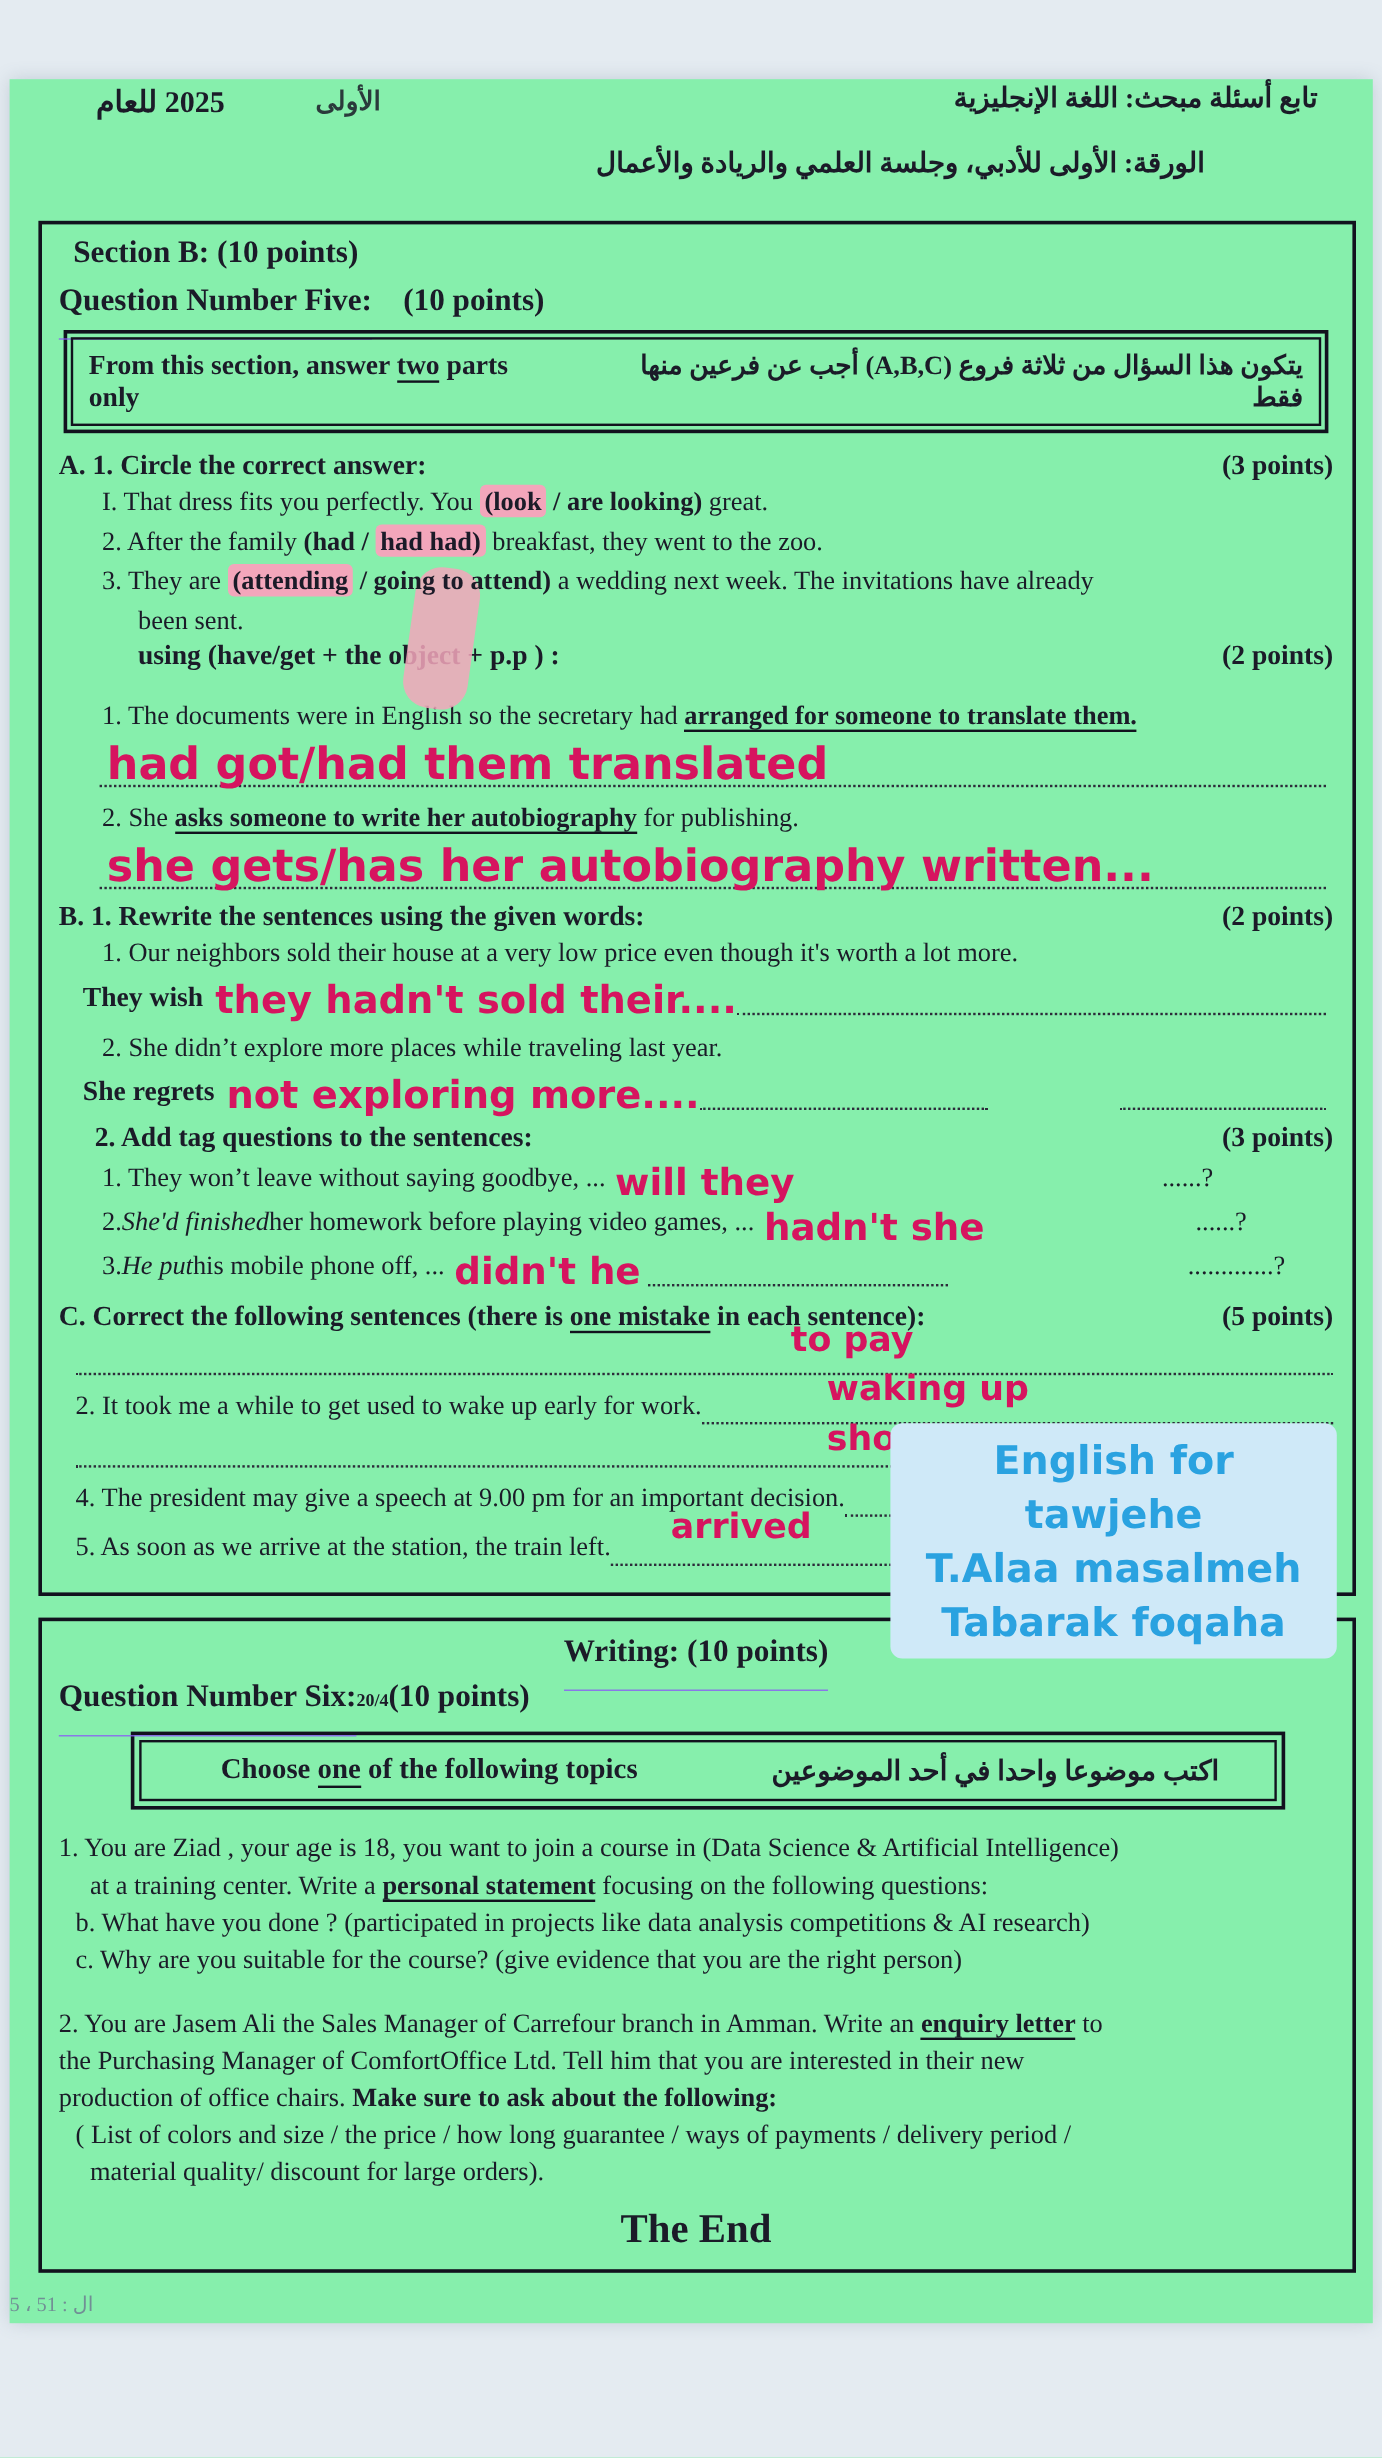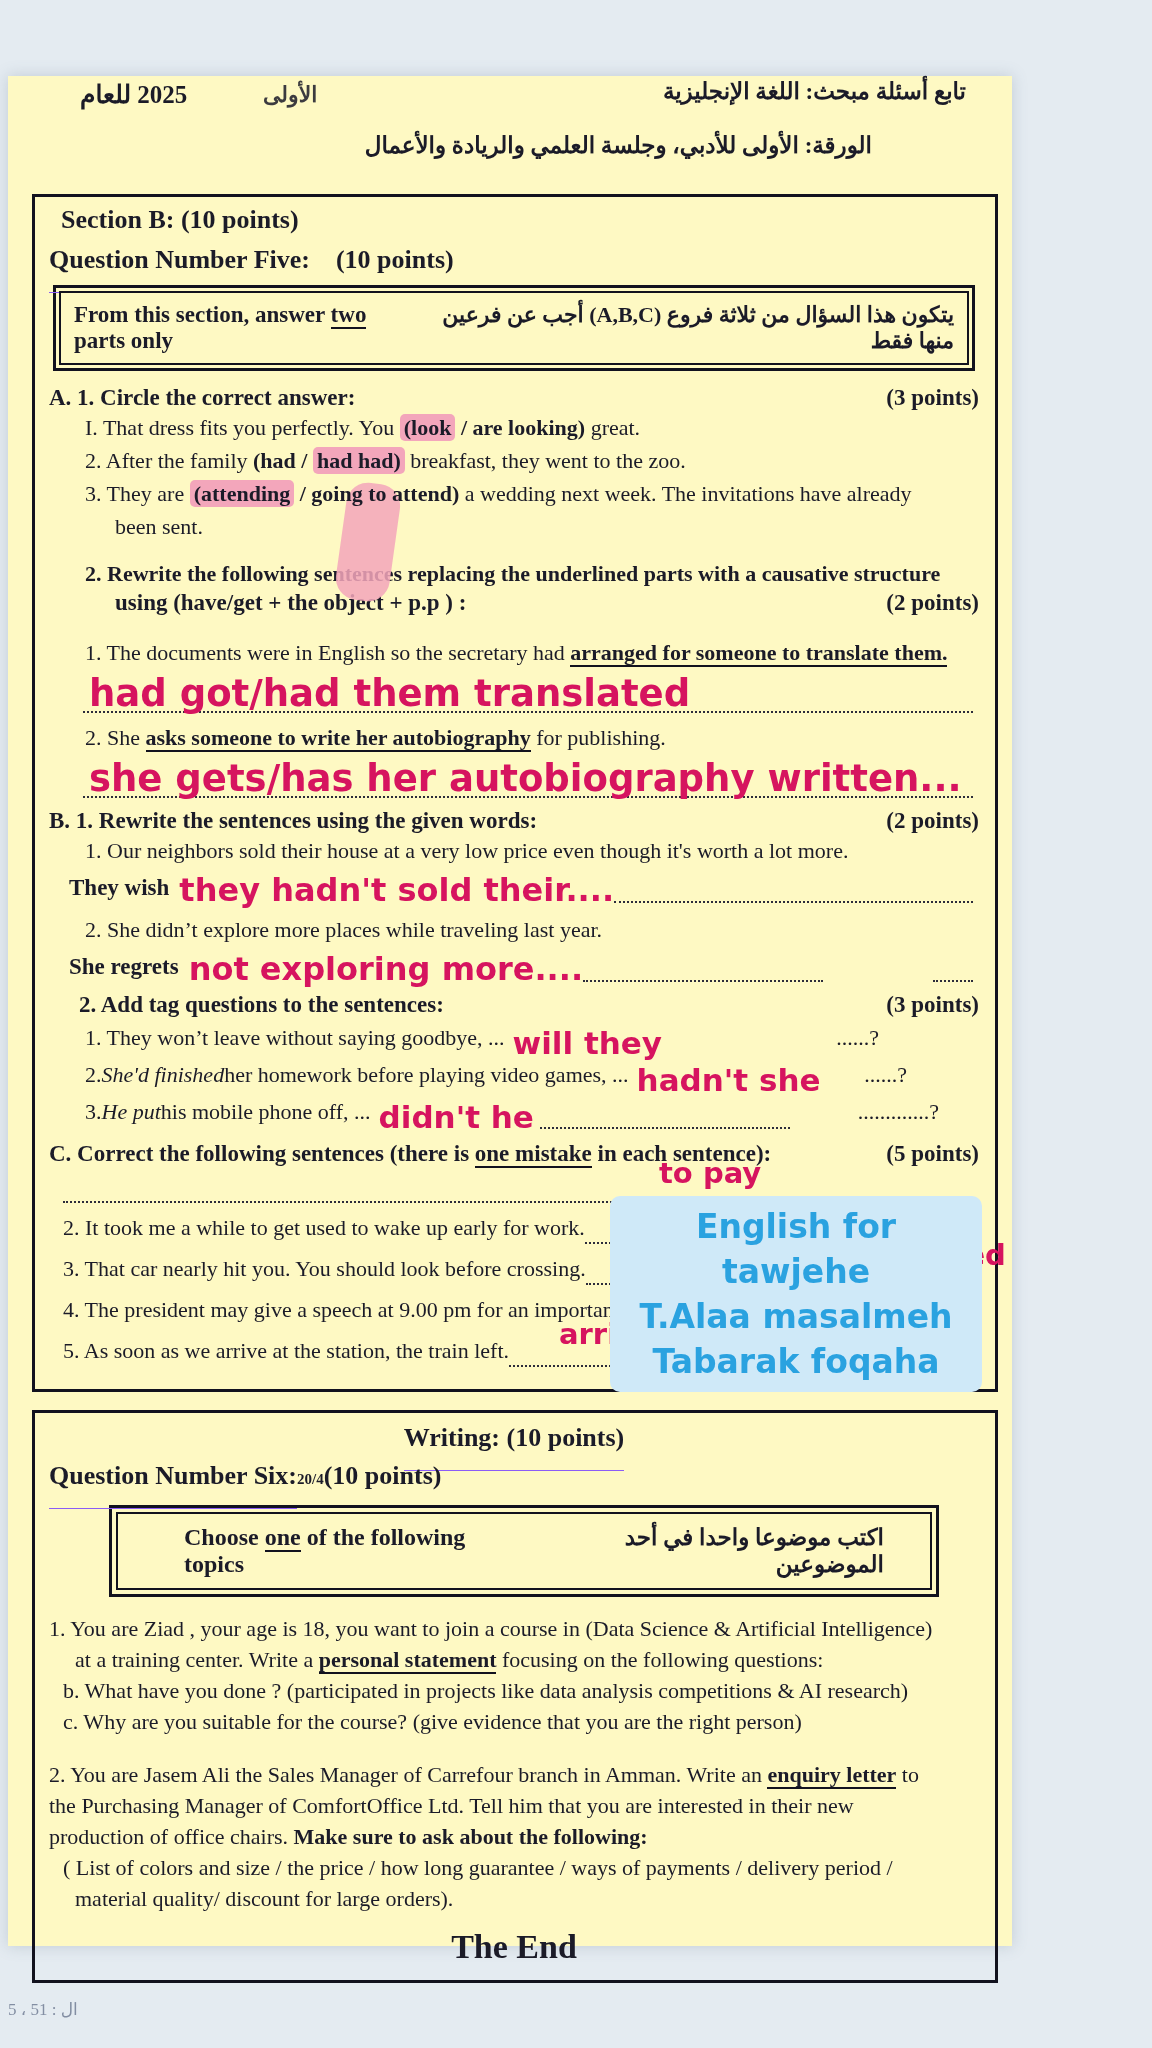--- a/index.html
+++ b/index.html
@@ -1,20 +1,20 @@
 <!DOCTYPE html>
 <html><head>
 <meta charset="utf-8">
 <style>
   html,body{margin:0;padding:0;}
   body{width:1152px;height:2048px;overflow:hidden;background:#e4ebf1;
        font-family:"Liberation Serif","DejaVu Serif",serif;color:#1b1b28;}
   .canvas{position:relative;width:1152px;height:2048px;}
-  .paper{position:absolute;left:8px;top:76px;width:1004px;height:1870px;
-         background:#fef9c3;box-shadow:0 0 14px rgba(90,110,130,.25);}
+  .paper{position:absolute;left:8px;top:66px;width:1136px;height:1870px;
+         background:#86efac;box-shadow:0 0 14px rgba(90,110,130,.25);}
   
   .hdr{position:relative;height:118px;}
   .hdr .ar{font-weight:bold;direction:rtl;}
   .hdr-year{position:absolute;left:72px;top:4px;font-size:25px;font-weight:bold;}
   .hdr-mid{position:absolute;left:255px;top:6px;font-size:22px;font-weight:bold;opacity:.85;}
   .hdr-r1{position:absolute;right:46px;top:2px;font-size:23px;}
   .hdr-r2{position:absolute;right:140px;top:56px;font-size:23px;}
   
   .bigbox{border:3px solid #12121e;margin:0 14px 0 24px;padding:6px 16px 10px 14px;background:transparent;}
   .inbox{border:3px solid #12121e;outline:2px solid #12121e;outline-offset:-8px;
@@ -103,21 +103,20 @@
       </div>
 
       <div class="a-items">
         <div class="smear" style="left:292px;top:72px;"></div>
         <div class="line ind1"><span>I. That dress fits you perfectly. You </span><span class="hl">(look</span><span class="bold"> / are looking)</span><span> great.</span></div>
         <div class="line ind1"><span>2. After the family </span><span class="bold">(had / </span><span class="hl">had had)</span><span> breakfast, they went to the zoo.</span></div>
         <div class="line ind1"><span>3. They are </span><span class="hl">(attending</span><span class="bold"> / going to attend)</span><span> a wedding next week. The invitations have already</span></div>
         <div class="line ind2">been sent.</div>
       </div>
 
-      <div class="line ind1 bold" style="margin-top:14px;">2. Rewrite the following sentences replacing the underlined parts with a causative structure</div>
       <div class="h-row" style="margin-top:0;padding-left:66px;">
         <span>using (have/get + the object + p.p ) :</span>
         <span class="pts">(2 points)</span>
       </div>
 
       <div class="line ind1" style="margin-top:20px;"><span>1. The documents were in English so the secretary had </span><span class="u-seg">arranged for someone to translate them.</span></div>
       <div class="ans-line">
           <span class="marker">had got/had them translated</span>
         </div>
 
@@ -180,21 +179,20 @@
       <div class="c-row">
         <span class="marker" style="left:610px;top:-18px;">to pay</span>
         <span class="leader"></span>
       </div>
       <div class="c-row">
         <span class="c-text">2. It took me a while to get used to wake up early for work.</span>
         <span class="marker" style="left:640px;">waking up</span>
         <span class="leader"></span>
       </div>
       <div class="c-row">
-        <span class="c-text">3. That car nearly hit you. You should look before crossing.</span>
         <span class="marker" style="left:640px;">should have looked</span>
         <span class="leader"></span>
       </div>
       <div class="c-row">
         <span class="c-text">4. The president may give a speech at 9.00 pm for an important decision.</span>
         <span class="marker" style="left:740px;">will</span>
         <span class="leader"></span>
       </div>
       <div class="c-row" style="margin-bottom:12px;">
         <span class="c-text">5. As soon as we arrive at the station, the train left.</span>

